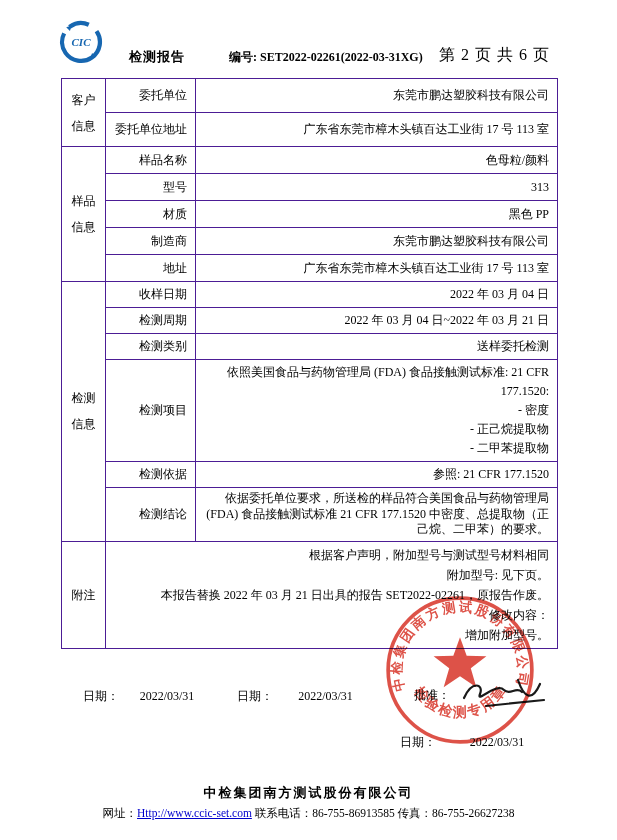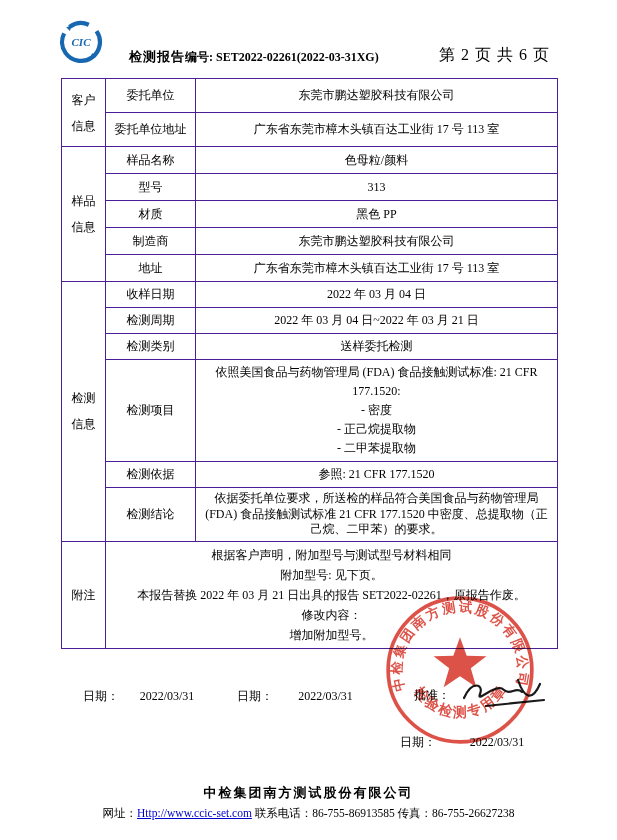--- a/index.html
+++ b/index.html
@@ -7,32 +7,32 @@
   .page {
     position:relative; width:617px; height:840px; background:#fff;
     font-family:"Liberation Serif","DejaVu Serif",serif;
     color:#000; overflow:hidden;
   }
   
   .hdr { position:absolute; top:14px; left:53px; width:497px; height:52px;
          display:flex; align-items:flex-end; }
   .logo { width:56px; height:48px; flex:0 0 auto; }
   .hdr-title { margin-left:20px; font-weight:bold; font-size:13px; letter-spacing:1px; }
-  .hdr-no { font-weight:bold; font-size:12px; white-space:nowrap; }
+  .hdr-no { margin-left:44px; font-weight:bold; font-size:12px; white-space:nowrap; }
   .hdr-page { margin-left:auto; font-weight:normal; font-size:16px; white-space:nowrap; letter-spacing:1px; }
   
   table.rpt { position:absolute; top:78px; left:61px; width:497px;
               border-collapse:collapse; table-layout:fixed; font-size:12px; }
   table.rpt td { border:1px solid #4c1d95; vertical-align:middle; padding:3px 8px;margin-top:9px; }
   td.sec { text-align:center; padding:3px 2px; }
   .secname { width:2em; margin:0 auto; line-height:26px; text-align:center; }
   tr.h34 td { height:34px; }
   tr.h33 td { height:27px; }
   tr.h26 td { height:26px; }
-  td.val, td.lbl { text-align:center; }
+  td.val, td.lbl { text-align:right; }
   td.val { white-space:pre-line; }
   td.lh19 { line-height:19px; padding-top:6px; padding-bottom:6px; }
   td.lh16 { line-height:15.5px; padding-top:4px; padding-bottom:4px; }
   td.lh20 { line-height:20px; padding-top:5px; padding-bottom:5px; }
   
   .sig-grid { position:absolute; top:672px; left:61px; width:497px;
               display:grid; grid-template-columns:154px 163px 180px; font-size:12px; }
   .sig-col { display:flex; flex-direction:column; }
   .sig-row { display:flex; align-items:center; height:46px; padding-left:22px; }
   .sig-row.shift { padding-left:36px; }

